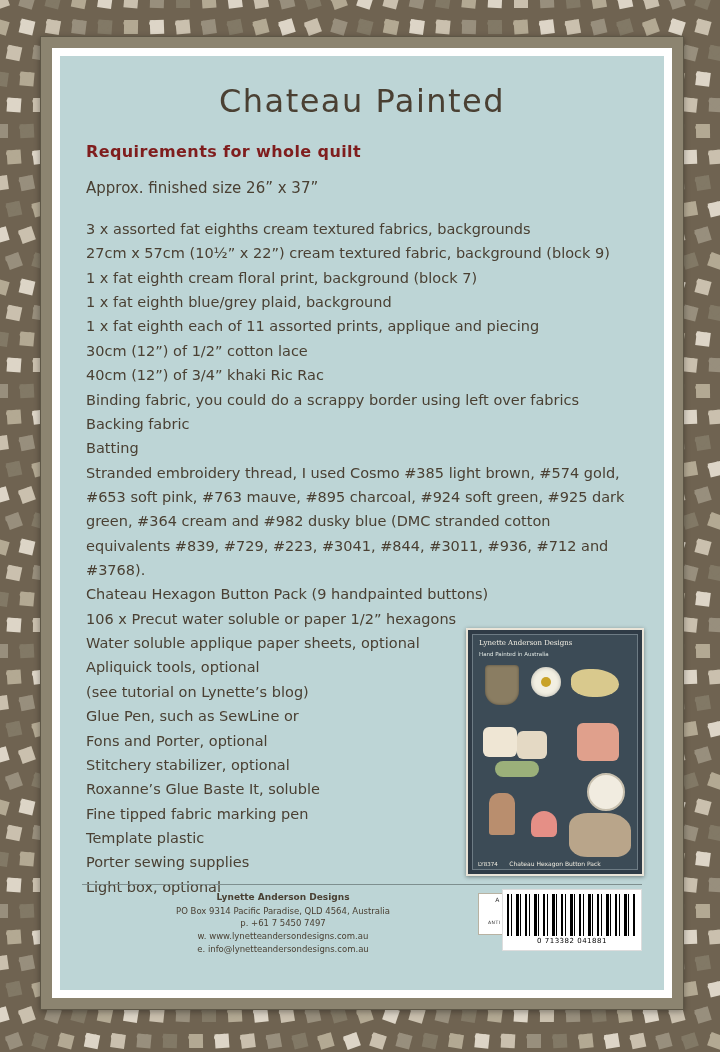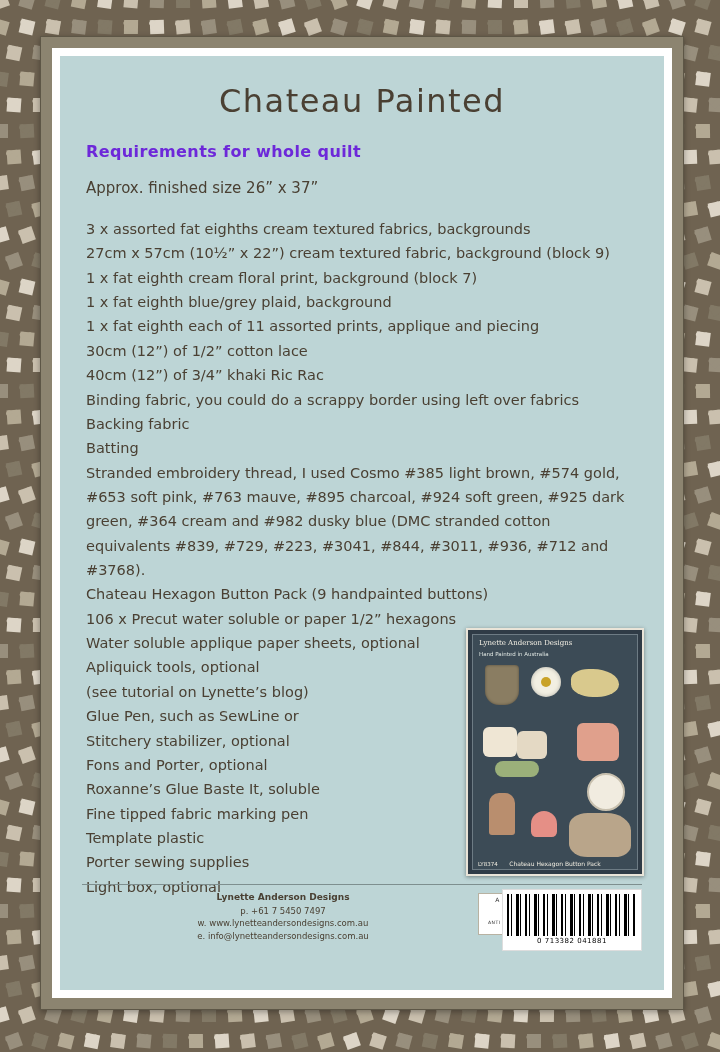--- a/index.html
+++ b/index.html
@@ -61,21 +61,21 @@
     text-align:center;
     font-family:"DejaVu Sans", sans-serif;
     font-size:32px;
     font-weight:400;
     letter-spacing:1.5px;
     color:#4a4033;
   }
   .section-head{
     font-size:16px;
     font-weight:bold;
-    color:#6d28d9;
+    color:#7f1d1d;
     margin:0 0 18px 4px;
     letter-spacing:.4px;
   }
   .size-line{
     font-size:15px;
     color:#4a4033;
     margin:0 0 20px 4px;
   }
   ul#req-list{
     list-style:none;
@@ -1355,22 +1355,22 @@
         <li>Binding fabric, you could do a scrappy border using left over fabrics</li>
         <li>Backing fabric</li>
         <li>Batting</li>
         <li class="wrapblock">Stranded embroidery thread, I used Cosmo #385 light brown, #574 gold, #653 soft pink, #763 mauve, #895 charcoal, #924 soft green, #925 dark green, #364 cream and #982 dusky blue (DMC stranded cotton equivalents #839, #729, #223, #3041, #844, #3011, #936, #712 and #3768).</li>
         <li>Chateau Hexagon Button Pack (9 handpainted buttons)</li>
         <li>106 x Precut water soluble or paper 1/2” hexagons</li>
         <li>Water soluble applique paper sheets, optional</li>
         <li>Apliquick tools, optional</li>
         <li>(see tutorial on Lynette’s blog)</li>
         <li>Glue Pen, such as SewLine or</li>
+        <li>Fons and Porter, optional</li>
         <li>Stitchery stabilizer, optional</li>
-        <li>Fons and Porter, optional</li>
         <li>Roxanne’s Glue Baste It, soluble</li>
         <li>Fine tipped fabric marking pen</li>
         <li>Template plastic</li>
         <li>Porter sewing supplies</li>
         <li>Light box, optional</li>
       </ul>
 
       <div id="product-photo">
         <div id="photo-inner">
           <div class="ph-brand">Lynette Anderson Designs</div>
@@ -1387,20 +1387,21 @@
           <span class="btn tulip"></span>
           <span class="btn dog"></span>
           <div class="ph-sku">LY8374</div>
           <div class="ph-caption">Chateau Hexagon Button Pack</div>
         </div>
       </div>
 
       <div id="footer">
         <div id="footer-address">
           <div class="company">Lynette Anderson Designs</div>
+          <div>PO Box 9314 Pacific Paradise, QLD 4564, Australia</div>
           <div>p. +61 7 5450 7497</div>
           <div>w. www.lynetteandersondesigns.com.au</div>
           <div>e. info@lynetteandersondesigns.com.au</div>
         </div>
 
         <div id="acid-badge">
           <div class="a1">A MEMBER OF</div>
           <div class="a2">ACID</div>
           <div class="a3">ANTI COPYING IN DESIGN</div>
         </div>

